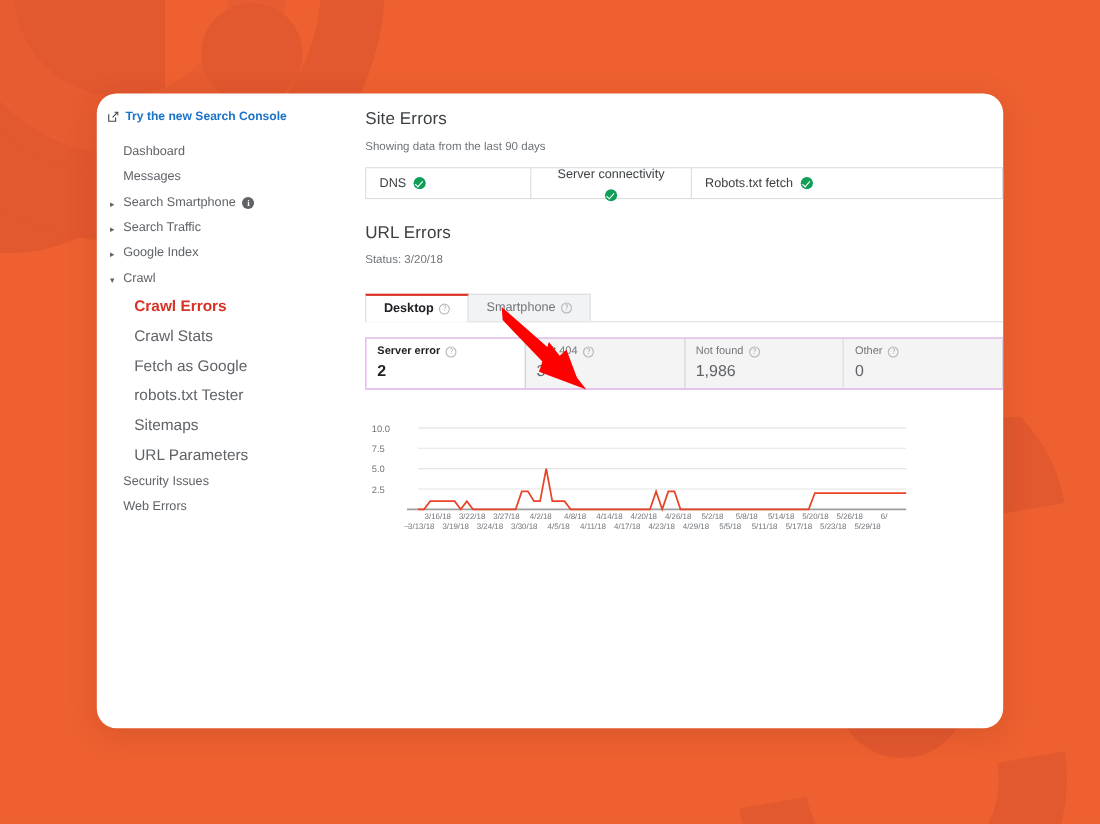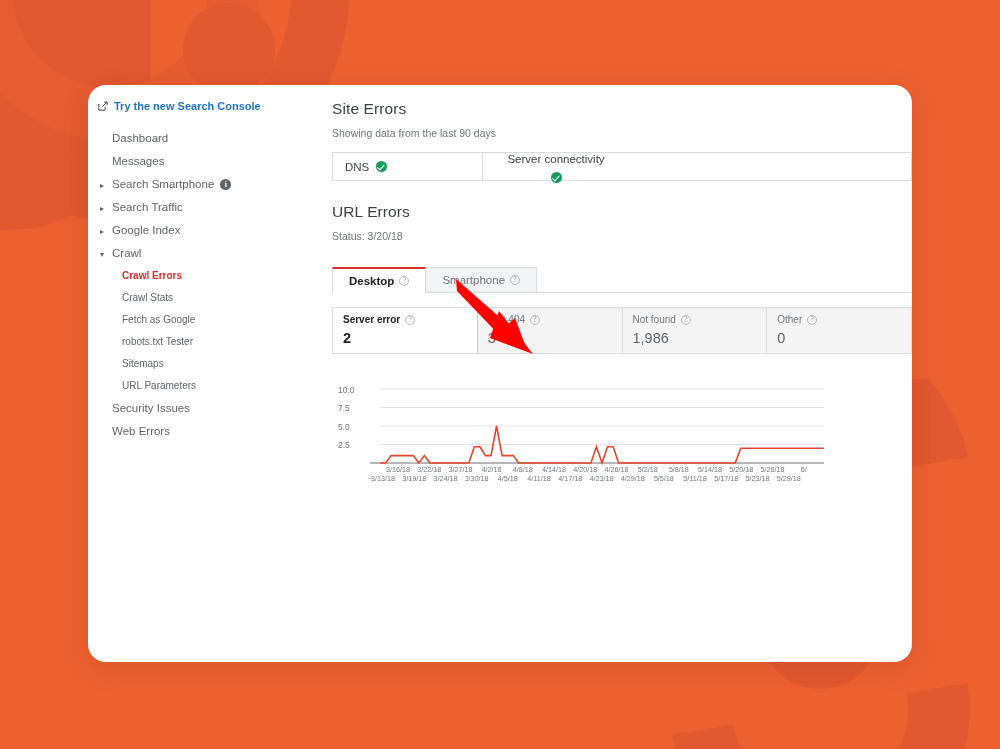--- a/index.html
+++ b/index.html
@@ -120,21 +120,21 @@
   }
   .nav-item .caret {
     position: absolute;
     left: 0;
     width: 10px;
     color: #5f6368;
     font-size: 8px;
     line-height: 1;
   }
   .nav-row { position: relative; }
-  .nav-item.sub { padding-left: 24px; font-size: 10px; }
+  .nav-item.sub { padding-left: 24px; font-size: 14px; }
   .nav-item.active { color: #d93025; font-weight: bold; }
   .info-badge {
     display: inline-flex;
     align-items: center;
     justify-content: center;
     width: 11px; height: 11px;
     border-radius: 50%;
     background: #5f6368;
     color: #fff;
     font-size: 8px;
@@ -438,20 +438,24 @@
     <div class="section-title">Site Errors</div>
     <div class="section-sub">Showing data from the last 90 days</div>
 
     <div class="site-errors" id="site-errors-strip">
         <div class="se-cell c1">
           <span>DNS</span>
           <span class="check"></span>
         </div>
         <div class="se-cell c2">
           <span>Server connectivity</span>
+          <span class="check"></span>
+        </div>
+        <div class="se-cell c3">
+          <span>Robots.txt fetch</span>
           <span class="check"></span>
         </div>
       </div>
 
     <div class="section-title url-title">URL Errors</div>
     <div class="status-line">Status: 3/20/18</div>
 
     <div class="tabs" id="tabs-row">
         <div class="tab active">
           <span>Desktop</span>

